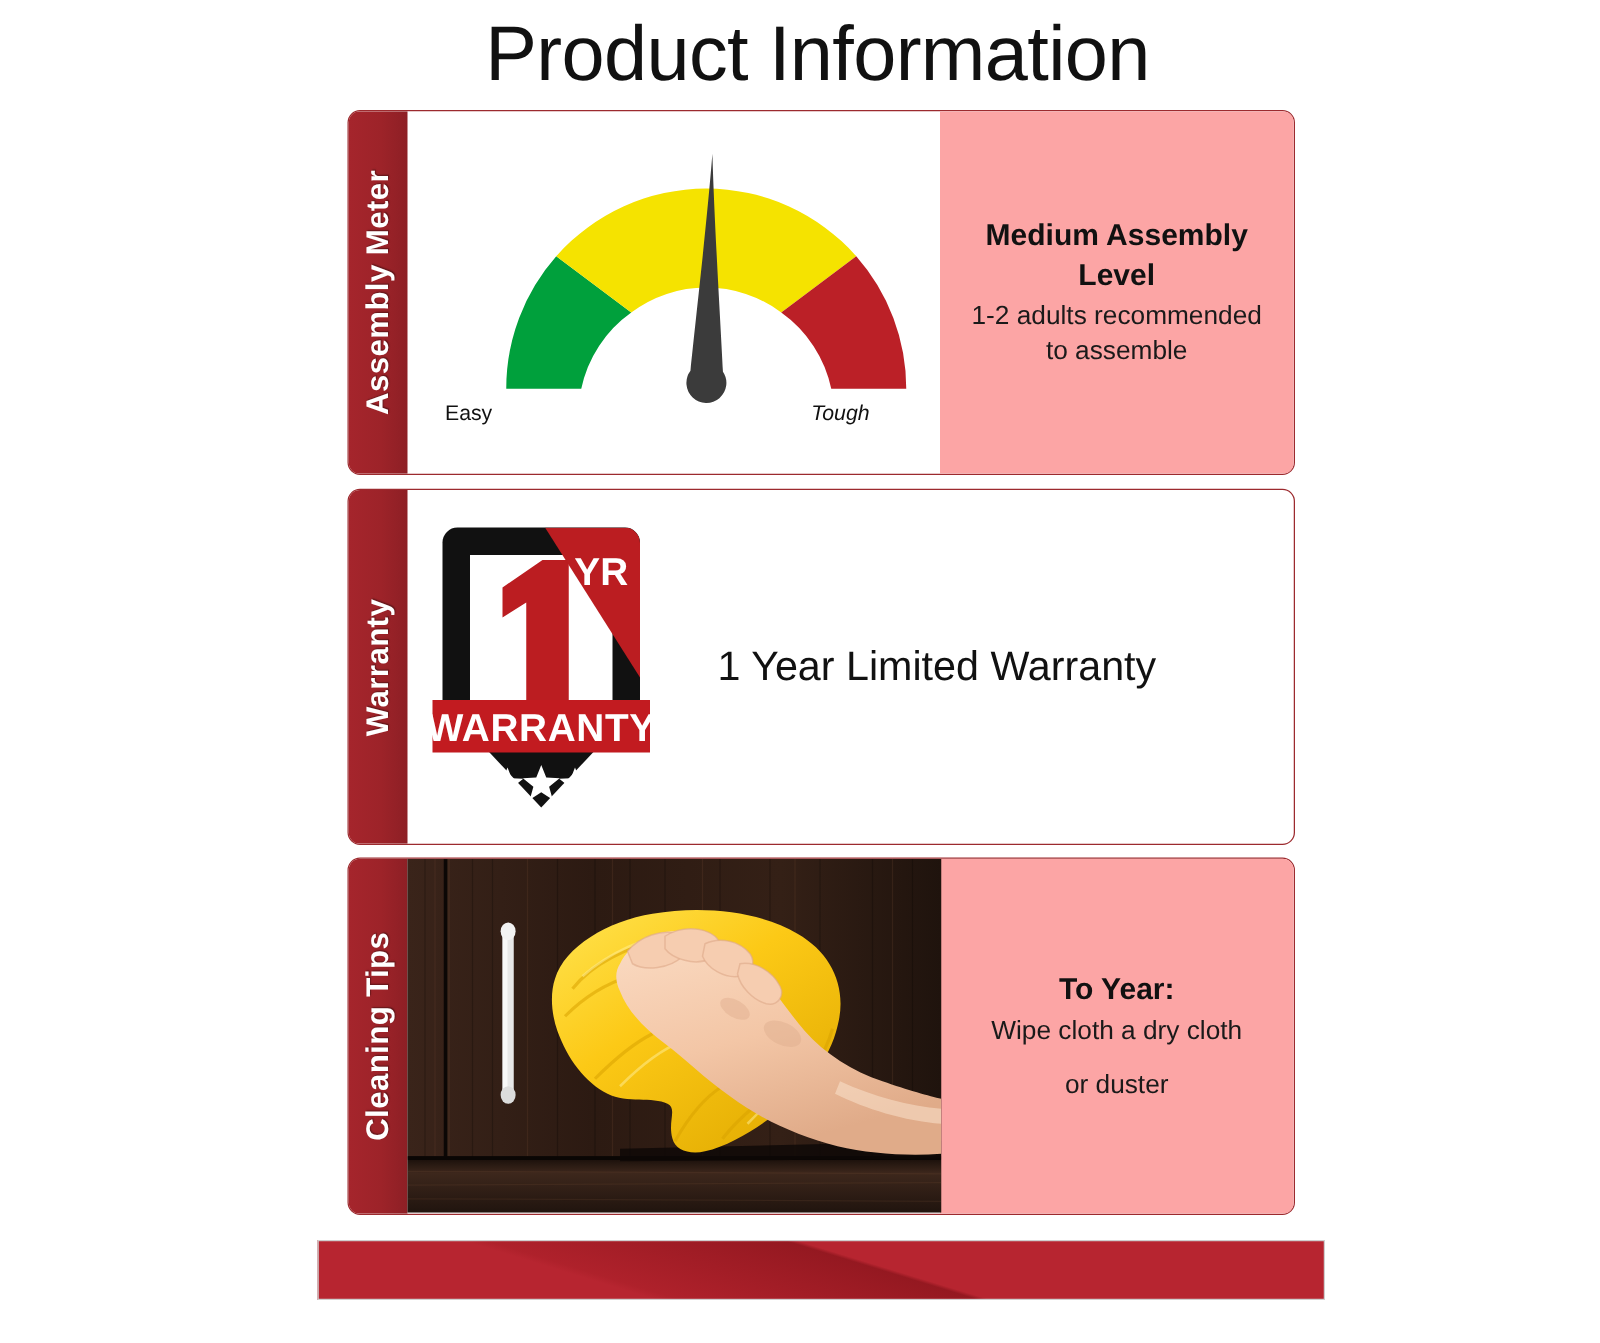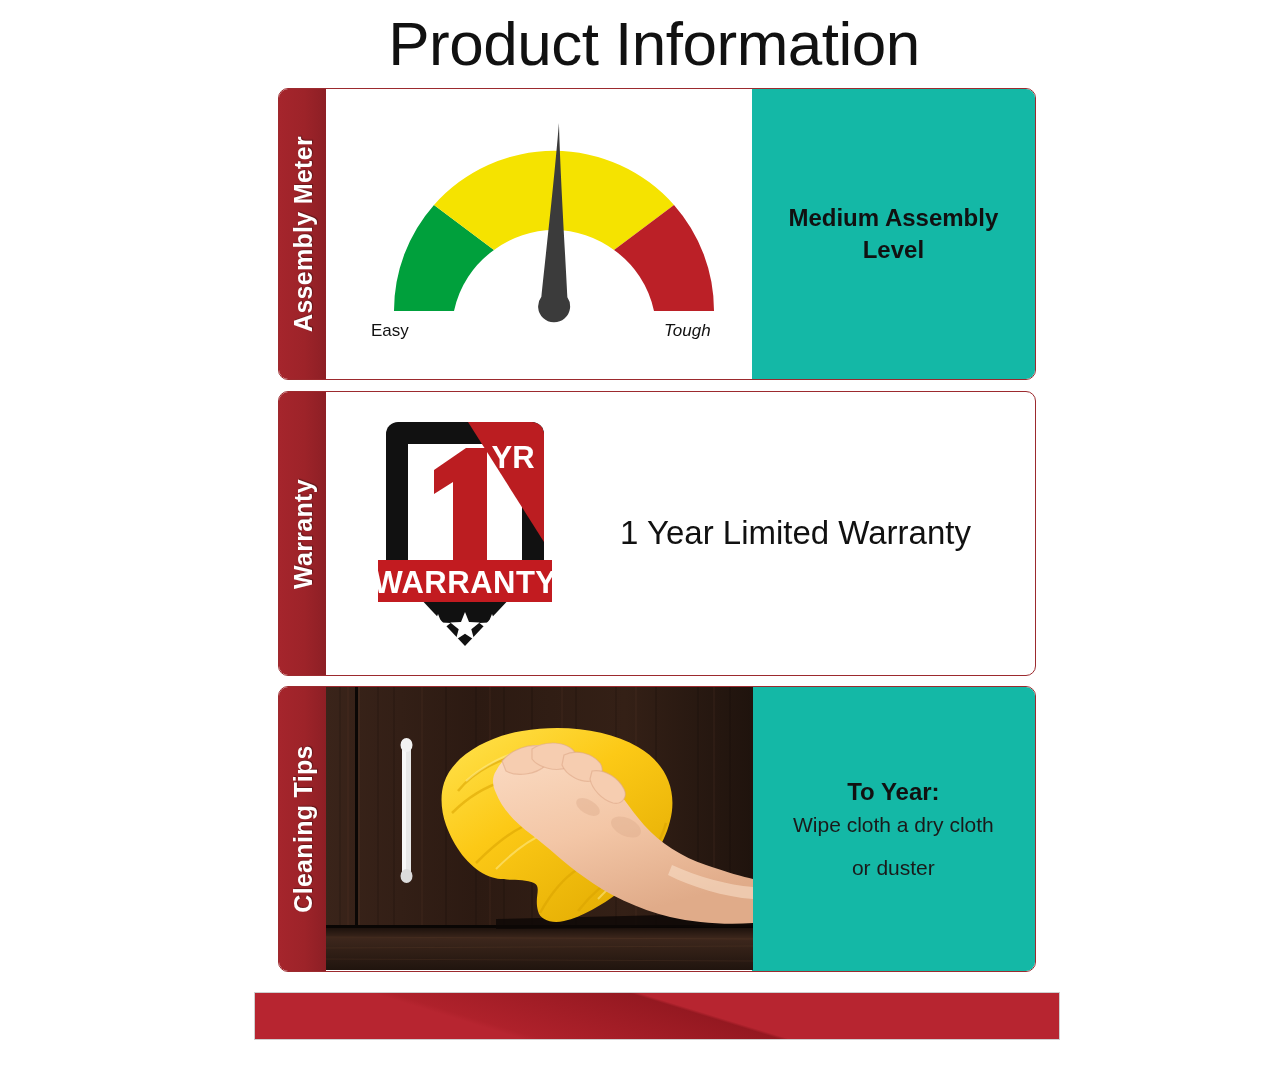--- a/index.html
+++ b/index.html
@@ -50,58 +50,58 @@
     white-space:nowrap;
     color:#ffffff;
     font-size:25px;
     font-weight:bold;
     letter-spacing:0.3px;
     text-shadow:1px 1px 1px rgba(0,0,0,.35);
   }
   .body-area{flex:1 1 auto;display:flex;min-width:0;position:relative;}
   .visual-area{position:relative;}
   .info-area{
-    background:#14b8a6;
+    background:#fca5a5;
     display:flex;
     flex-direction:column;
     align-items:center;
     justify-content:center;
     text-align:center;
     box-sizing:border-box;
   }
   .info-head{
     font-size:24px;font-weight:bold;color:#111;line-height:1.32;
   }
   .info-sub{
     font-size:21px;font-weight:400;color:#1a1a1a;line-height:1.32;margin-top:3px;
   }
 
   
   #assembly-visual{width:427px;}
-  #gauge-wrap{position:absolute;left:15px;top:0;width:427px;height:289px;}
+  #gauge-wrap{position:absolute;left:0;top:0;width:427px;height:289px;padding-left:26px;}
   .gauge-caption{
     position:absolute;font-size:17px;color:#111;font-weight:400;
     top:232px;
   }
   #gauge-label-easy{left:30px;}
   #gauge-label-tough{left:323px;font-style:italic;}
   #assembly-info{width:284px;padding:0 22px;}
 
   
   #warranty-visual{width:248px;}
   #warranty-text{
     flex:1 1 auto;
-    display:flex;align-items:center;justify-content:center;
+    display:flex;align-items:center;justify-content:flex-start;
     text-align:center;
     padding-right:18px;
   }
   #warranty-text span{
     font-size:33px;color:#111;line-height:1.28;font-weight:400;
   }
-  #badge{position:absolute;left:44px;top:22px;width:190px;height:240px;}
+  #badge{position:absolute;left:12px;top:22px;width:190px;height:240px;}
 
   
   #cleaning-visual{width:427px;}
   #cleaning-info{width:284px;padding:0 20px;}
   #photo{position:absolute;left:0;top:0;width:427px;height:283px;overflow:hidden;background:#2b1a12;}
 
   
   #bottom-banner{
     position:absolute;left:254px;top:992px;width:806px;height:48px;
     background:#b72530;
@@ -140,20 +140,21 @@
                      A 16 16 0 1 1 200 208
                      C 203 168, 210 90, 213 34 Z" fill="#3b3b3b"></path>
           </g>
         </svg>
         <span class="gauge-caption" id="gauge-label-easy">Easy</span>
         <span class="gauge-caption" id="gauge-label-tough">Tough</span>
       </div>
     </div>
     <div class="info-area" id="assembly-info">
       <div class="info-head">Medium Assembly Level</div>
+      <div class="info-sub">1-2 adults recommended to assemble</div>
     </div>
   </div>
 </div>
 
 <div class="panel" id="panel-warranty">
   <div class="tab">
     <span class="tab-label">Warranty</span>
   </div>
   <div class="body-area">
     <div class="visual-area" id="warranty-visual">

